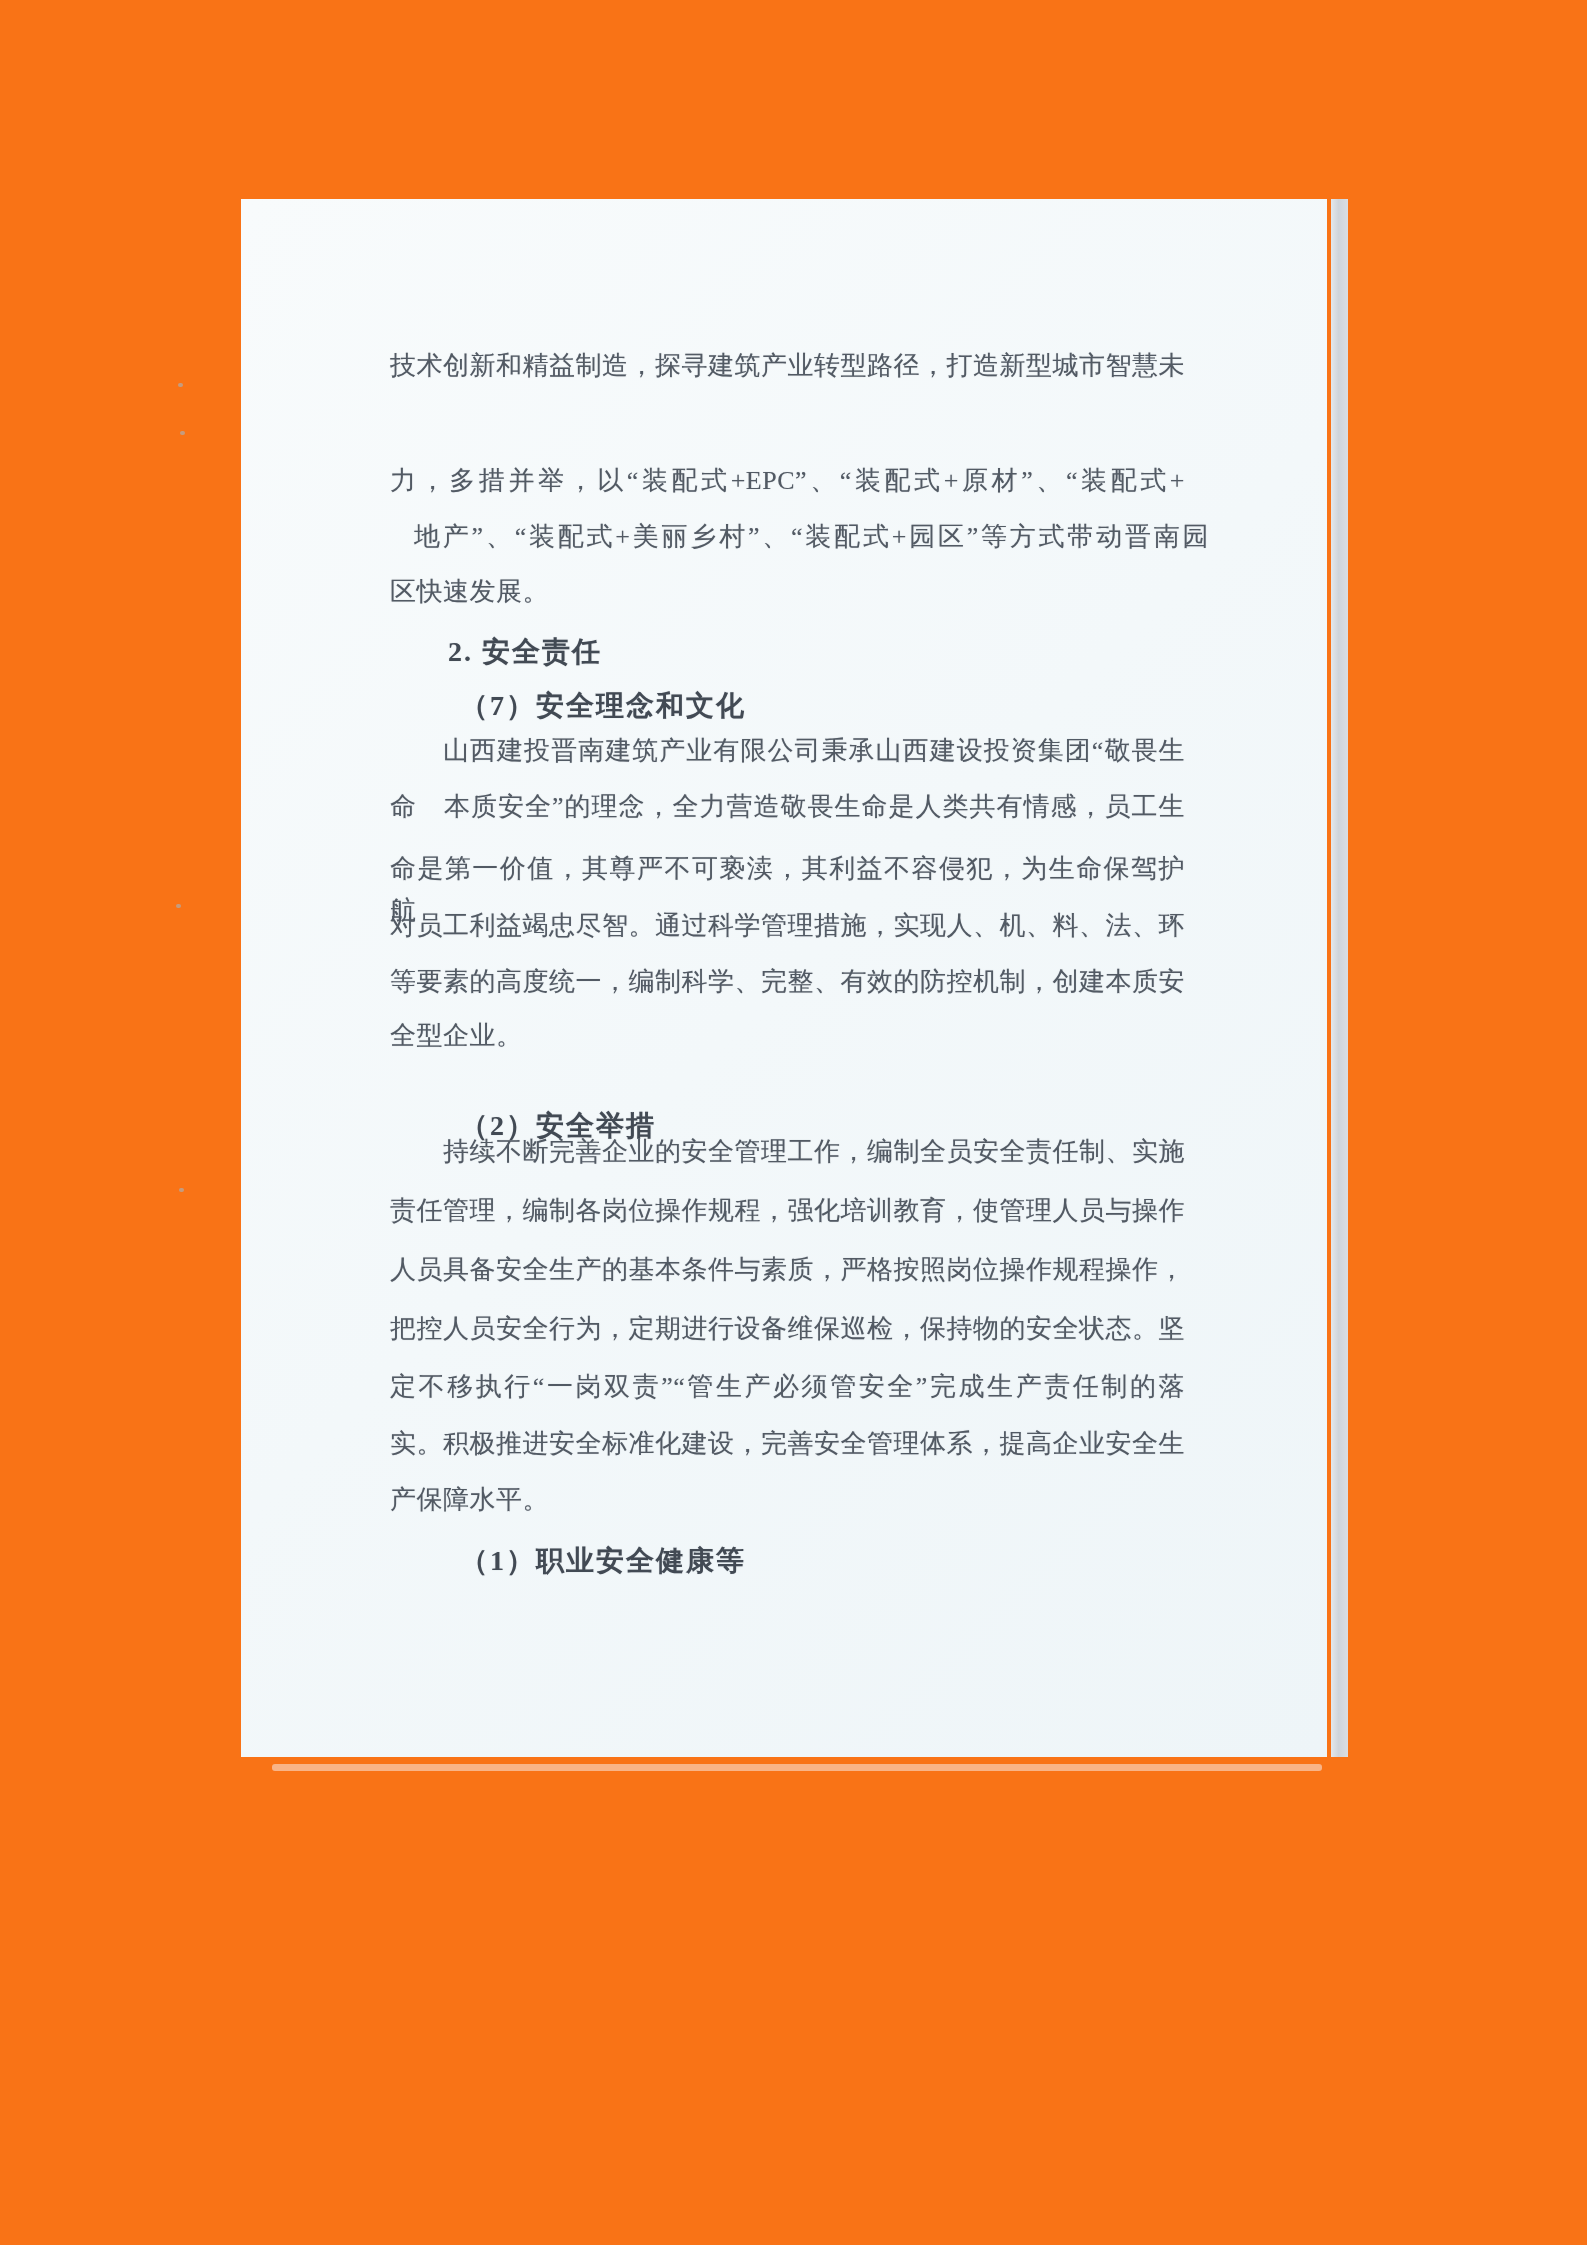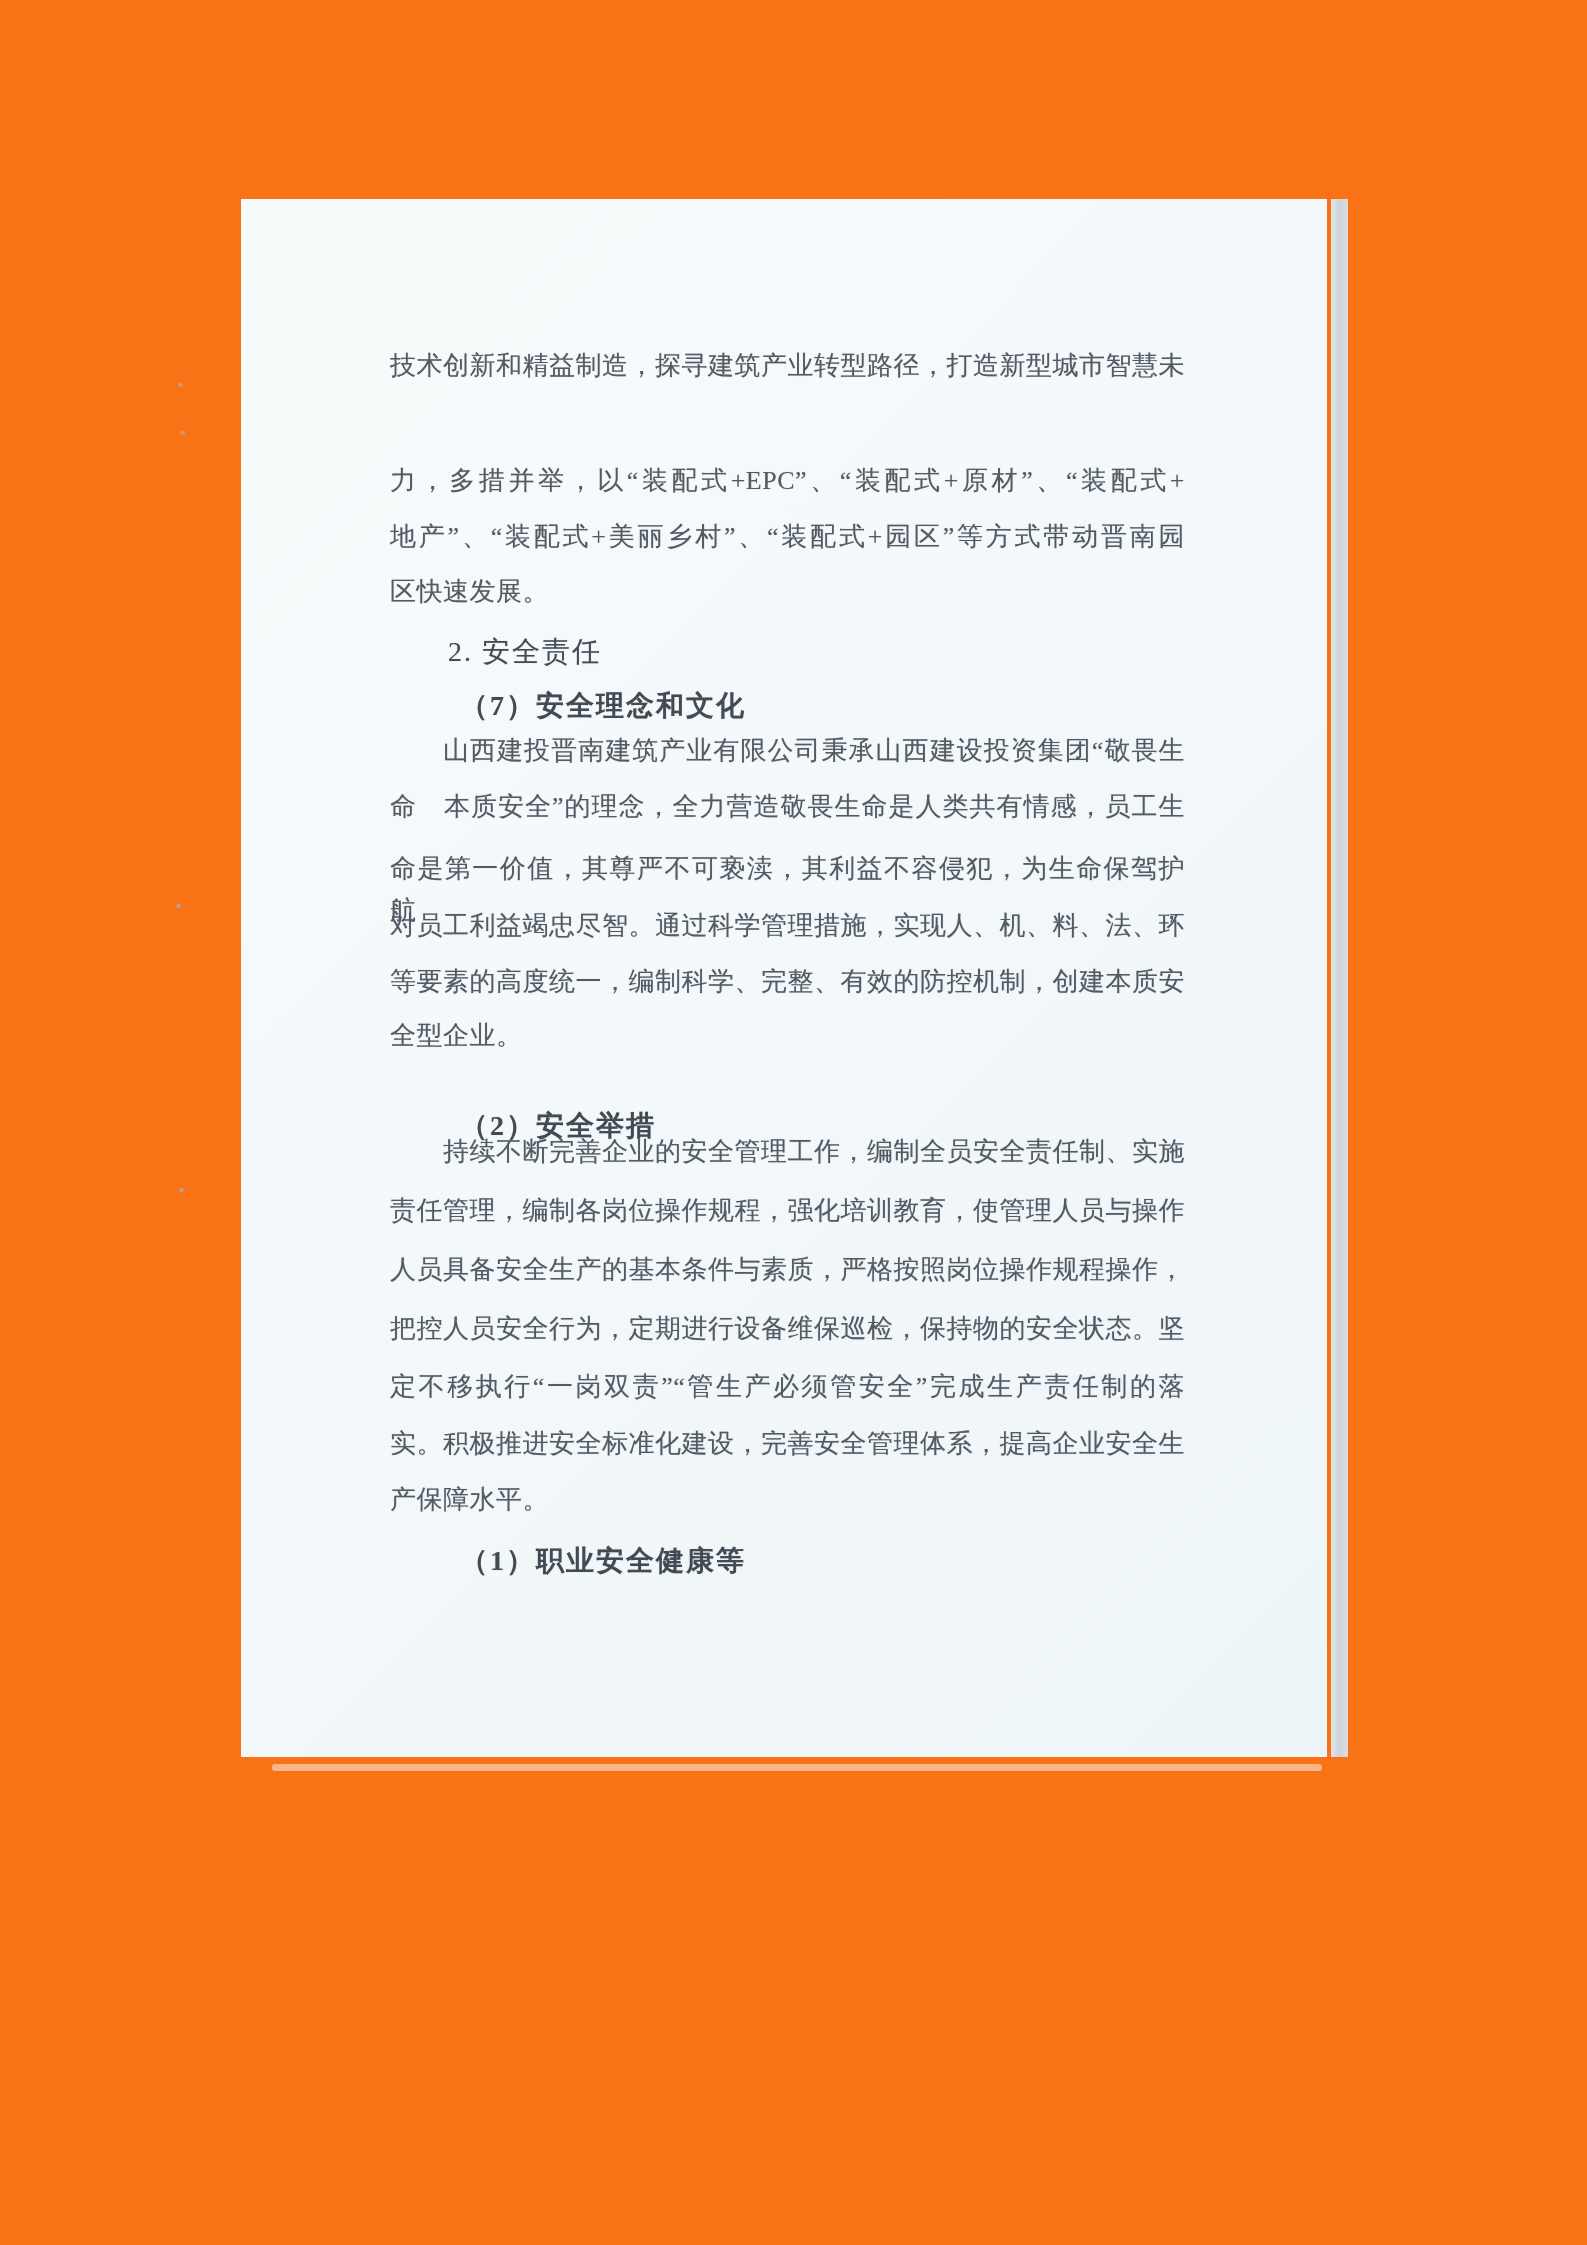--- a/index.html
+++ b/index.html
@@ -75,21 +75,21 @@
     left: 202px;
     width: 742px;
   }
   .line.body-short {
     width: auto;
   }
   .line.heading {
     left: 207px;
     width: auto;
     font-size: 28px;
-    font-weight: normal;
+    font-weight: bold;
     letter-spacing: 2px;
     color: var(--heading-color, #424a54);
   }
   .line.subheading {
     left: 219px;
     width: auto;
     font-size: 28px;
     font-weight: bold;
     letter-spacing: 2px;
     color: var(--heading-color, #424a54);
@@ -97,21 +97,21 @@
 </style>
 </head>
 <body>
 
 <div class="canvas">
 
   <div class="page">
 
   <div class="line body just" style="top: 146px;">技术创新和精益制造，探寻建筑产业转型路径，打造新型城市智慧未</div>
       <div class="line body just" style="top: 261px;">力，多措并举，以“装配式+EPC”、“装配式+原材”、“装配式+</div>
-      <div class="line body just" style="top: 317px;">地产”、“装配式+美丽乡村”、“装配式+园区”等方式带动晋南园</div>
+      <div class="line body just" style="top: 317px; margin-left: 24px;">地产”、“装配式+美丽乡村”、“装配式+园区”等方式带动晋南园</div>
       <div class="line body-short" style="top: 372px;">区快速发展。</div>
       <div class="line heading" style="top: 432px;">2. 安全责任</div>
       <div class="line subheading" style="top: 486px;">（7）安全理念和文化</div>
       <div class="line body-indent just" style="top: 531px;">山西建投晋南建筑产业有限公司秉承山西建设投资集团“敬畏生</div>
       <div class="line body just" style="top: 587px;">命　本质安全”的理念，全力营造敬畏生命是人类共有情感，员工生</div>
       <div class="line body just" style="top: 706px;">对员工利益竭忠尽智。通过科学管理措施，实现人、机、料、法、环</div>
       <div class="line body just" style="top: 649px;">命是第一价值，其尊严不可亵渎，其利益不容侵犯，为生命保驾护航，</div>
       <div class="line body just" style="top: 762px;">等要素的高度统一，编制科学、完整、有效的防控机制，创建本质安</div>
       <div class="line body-short" style="top: 816px;">全型企业。</div>
       <div class="line subheading" style="top: 906px;">（2）安全举措</div>

